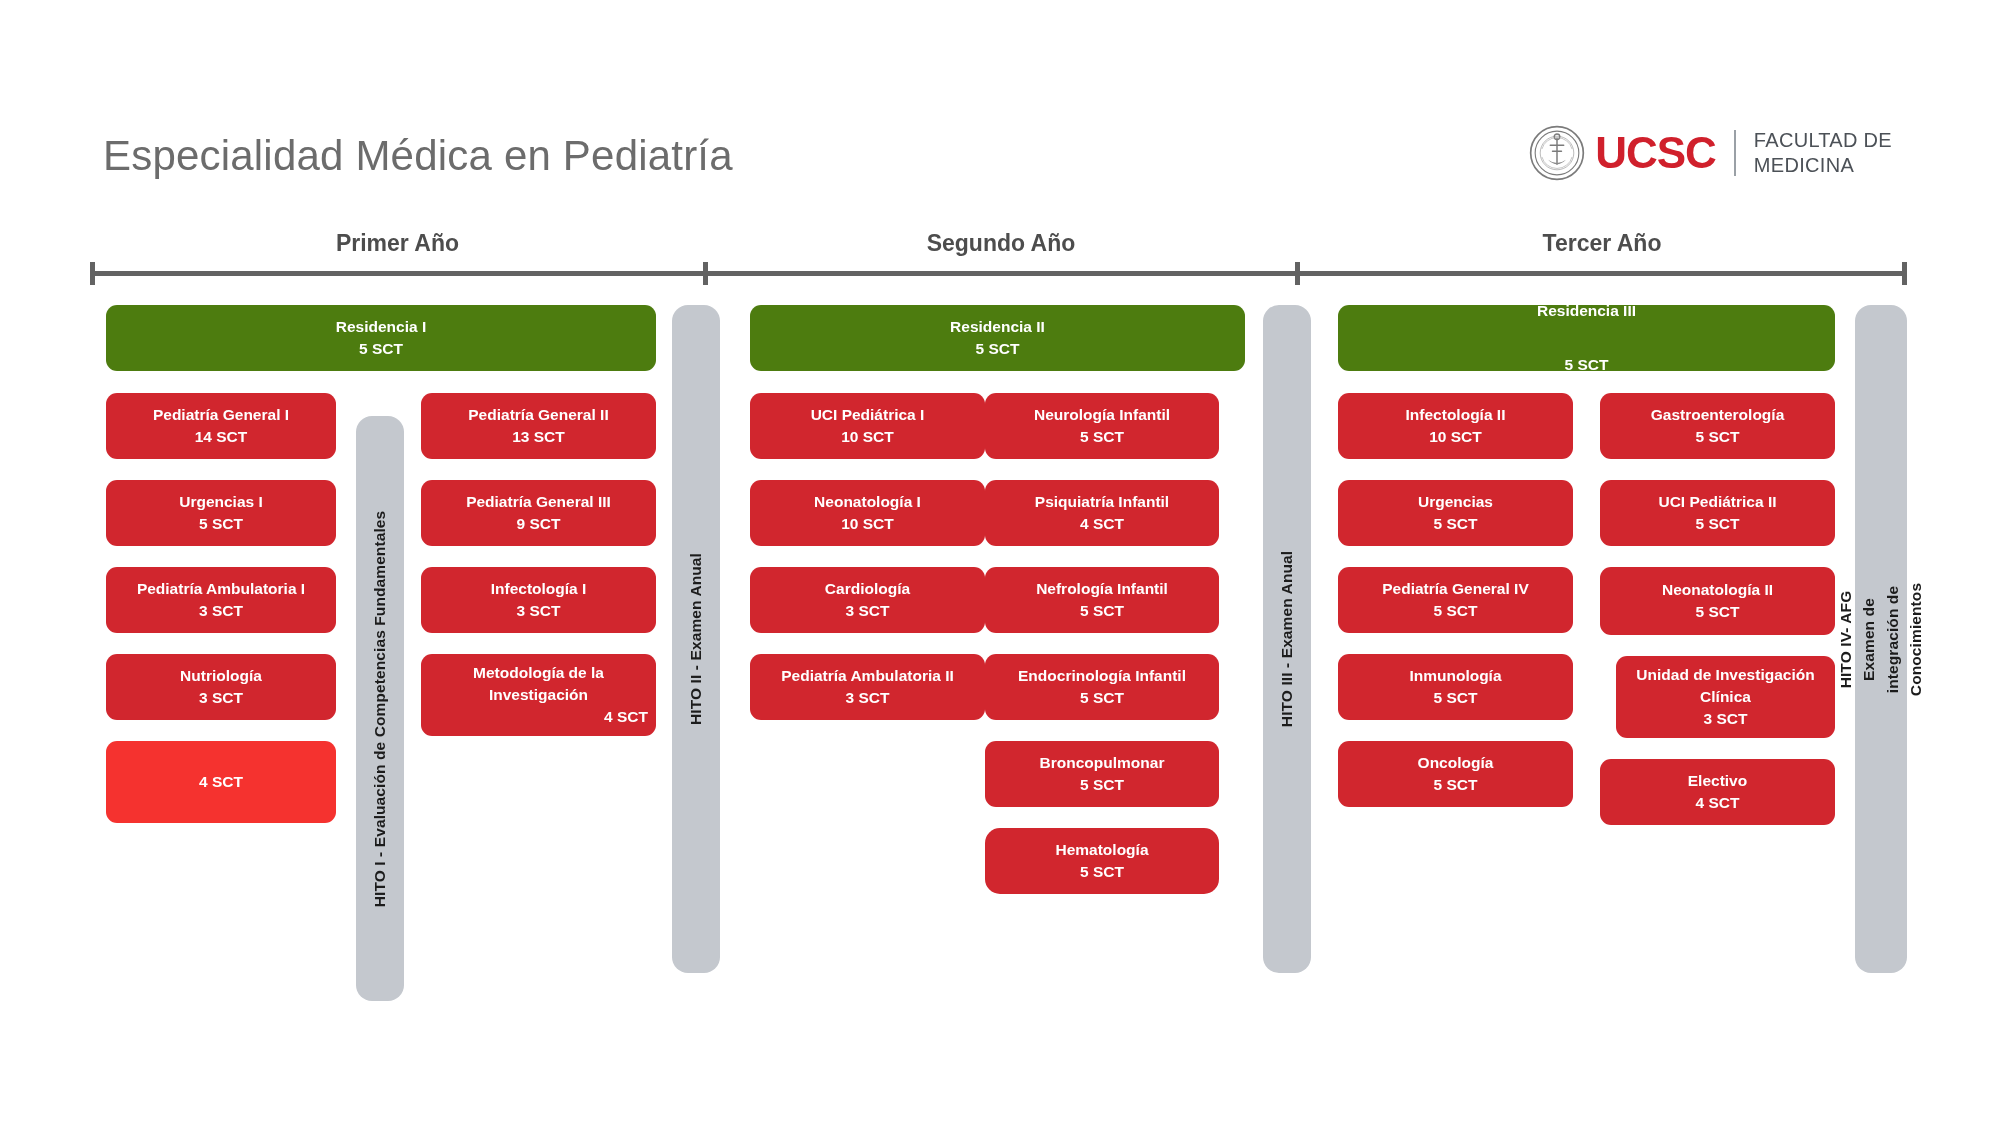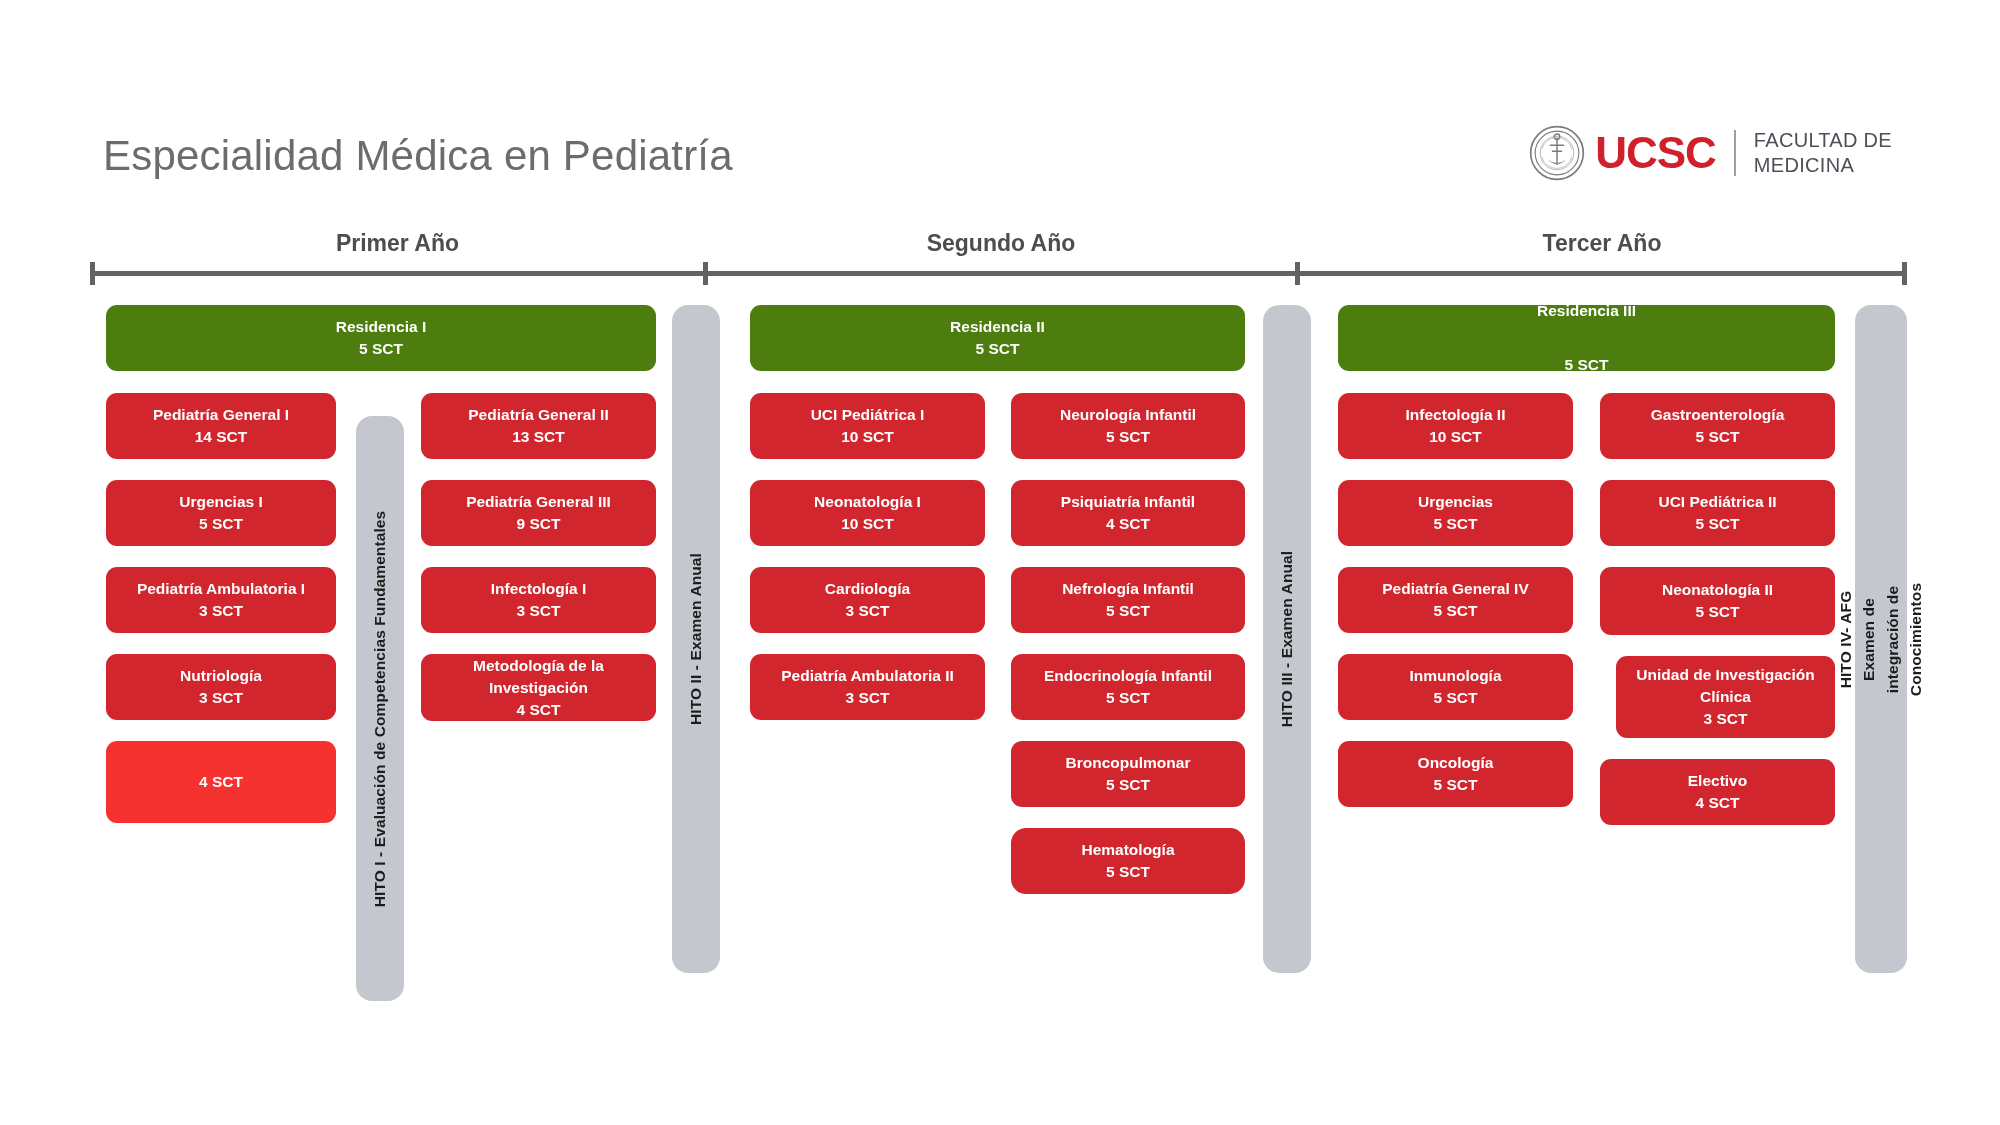--- a/index.html
+++ b/index.html
@@ -169,35 +169,35 @@
           <span class="csct">13 SCT</span>
         </div>
         <div class="course" style="height:66px;">
           <span class="cname">Pediatría General III</span>
           <span class="csct">9 SCT</span>
         </div>
         <div class="course" style="height:66px;">
           <span class="cname">Infectología I</span>
           <span class="csct">3 SCT</span>
         </div>
-        <div class="course" style="height:67px;">
+        <div class="course" style="height:82px;align-items:flex-end;">
           <span class="cname">Metodología de la Investigación</span>
           <span class="csct">4 SCT</span>
         </div>
       </div>
     </div>
   </div>
 
   <div class="year-col" style="left:750px;width:495px;">
     <div class="residencia" style="width:495px;">
       <span>Residencia II</span>
       <span>5 SCT</span>
     </div>
 
-    <div class="subcols" style="width:495px;gap:26px;">
+    <div class="subcols" style="width:495px;">
       <div class="subcol" style="width:235px;gap:21px;">
         <div class="course" style="height:66px;">
           <span class="cname">UCI Pediátrica I</span>
           <span class="csct">10 SCT</span>
         </div>
         <div class="course" style="height:66px;">
           <span class="cname">Neonatología I</span>
           <span class="csct">10 SCT</span>
         </div>
         <div class="course" style="height:66px;">

